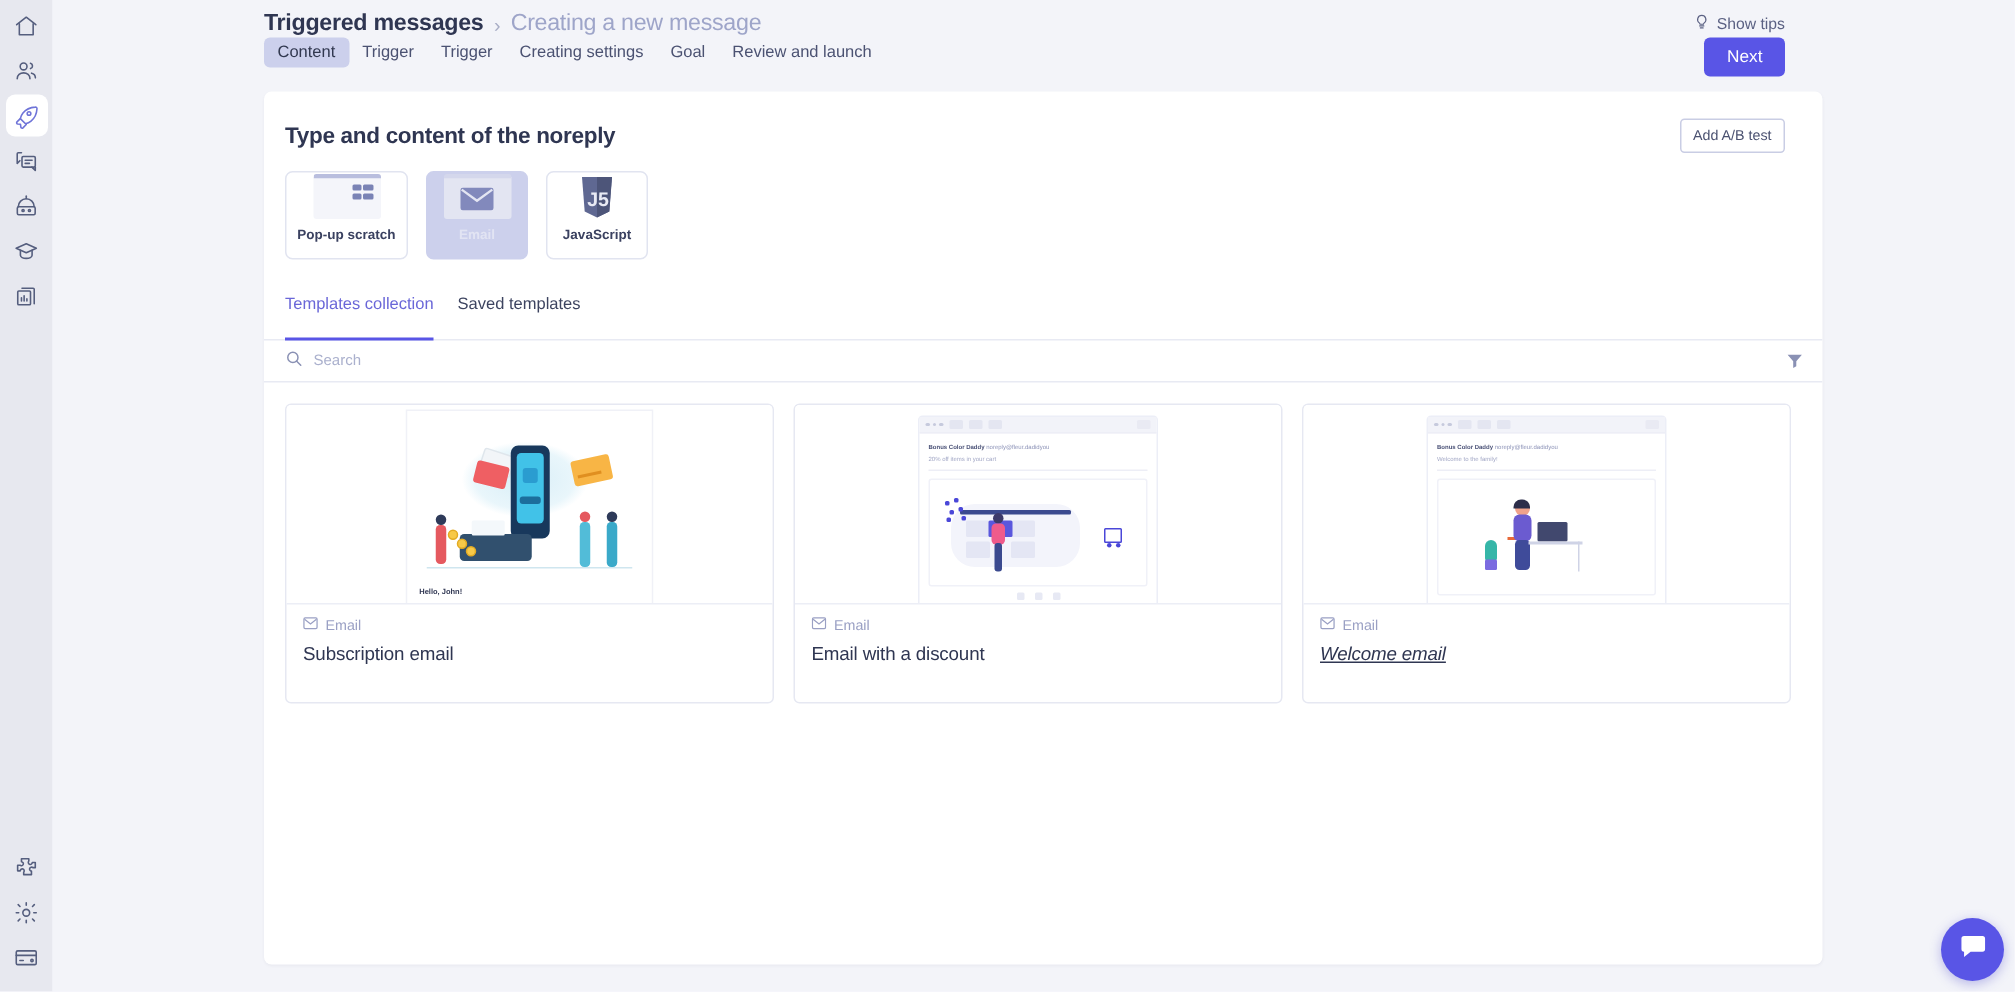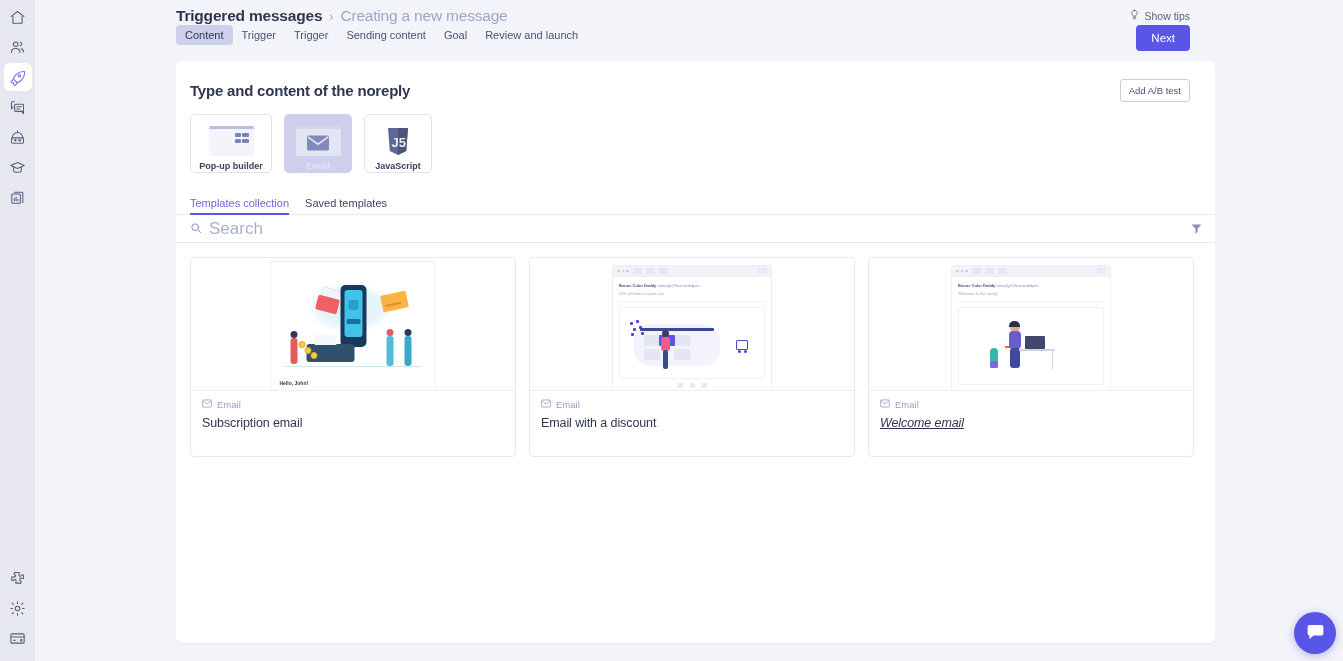--- a/index.html
+++ b/index.html
@@ -114,21 +114,21 @@
   }
 
   
   .type-cards { display: flex; gap: 12px; padding: 12px 0 0 14px; }
   .type-card {
     width: 68px; height: 59px;
     border: 1px solid #e1e4f0;
     border-radius: 5px;
     background: #fff;
     display: flex; flex-direction: column; align-items: center;
-    padding-top: 11px;
+    padding-top: 1px;
     cursor: pointer;
   }
   .type-card.selected { background: #ccd0ec; border-color: #ccd0ec; }
   .type-card .tc-label { font-size: 9px; font-weight: bold; color: #3a4160; margin-top: 5px; }
   .type-card.selected .tc-label { color: #e2e4f3; }
   .tc-art { width: 45px; height: 30px; position: relative; }
   .mini-win {
     width: 45px; height: 30px;
     background: #f4f5fa; border-radius: 2px;
     border-top: 3px solid #b9bede;
@@ -144,37 +144,37 @@
 
   
   .tabstrip {
     display: flex; gap: 16px;
     padding: 0 0 0 14px;
     margin-top: 18px;
     border-bottom: 1px solid #e8eaf3;
   }
   .tpl-tab {
     font-size: 11px; color: #3d4460;
-    padding: 6px 0 4px;
+    padding: 6px 0 16px;
     cursor: pointer;
     border-bottom: 2px solid transparent;
     margin-bottom: -1px;
   }
   .tpl-tab.active { color: #6a67d8; border-bottom-color: #5955e6; }
 
   
   .searchbar {
     display: flex; align-items: center;
     padding: 0 12px 0 14px;
     height: 28px;
     border-bottom: 1px solid #e8eaf3;
   }
   .search-input {
     border: none; outline: none;
-    font-size: 17px; color: #3d4460;
+    font-size: 10px; color: #3d4460;
     margin-left: 7px; flex: 1 1 auto;
     font-family: "Liberation Sans", sans-serif;
     background: transparent;
   }
   .search-input::placeholder { color: #aab0cd; }
   .filter-btn { cursor: pointer; display: flex; align-items: center; }
 
   
   .tpl-grid {
     display: flex; flex-wrap: wrap;
@@ -442,21 +442,21 @@
           </span>
           <span>Show tips</span>
         </div>
       </div>
     </div>
 
     <div class="tabs-row">
       <div class="step-tab active">Content</div>
       <div class="step-tab">Trigger</div>
       <div class="step-tab">Trigger</div>
-      <div class="step-tab">Sending content</div>
+      <div class="step-tab">Creating settings</div>
       <div class="step-tab">Goal</div>
       <div class="step-tab">Review and launch</div>
       <button class="next-btn">Next</button>
     </div>
 
     <section class="panel">
 
       <div class="panel-head">
         <h2 class="panel-title">Type and content of the noreply</h2>
         <button class="ab-btn">Add A/B test</button>
@@ -470,21 +470,21 @@
           <div class="tc-art">
             <div class="mini-win">
                   <span class="pop-grid">
                     <i></i>
                     <i></i>
                     <i></i>
                     <i></i>
                   </span>
                 </div>
           </div>
-          <span class="tc-label">Pop-up builder</span>
+          <span class="tc-label">Pop-up scratch</span>
         </div>
 
         <div class="type-card selected">
           <div class="tc-art">
             <div class="mini-win">
               <span class="env-wrap">
                 <svg width="24" height="17" viewBox="0 0 24 17">
                       <rect x="1" y="1" width="22" height="15" rx="1.5" fill="#8289bc"></rect>
                       <path d="M1.8 2.2 12 9.6l10.2-7.4" fill="none" stroke="#e3e5f2" stroke-width="1.6"></path>
                     </svg>

